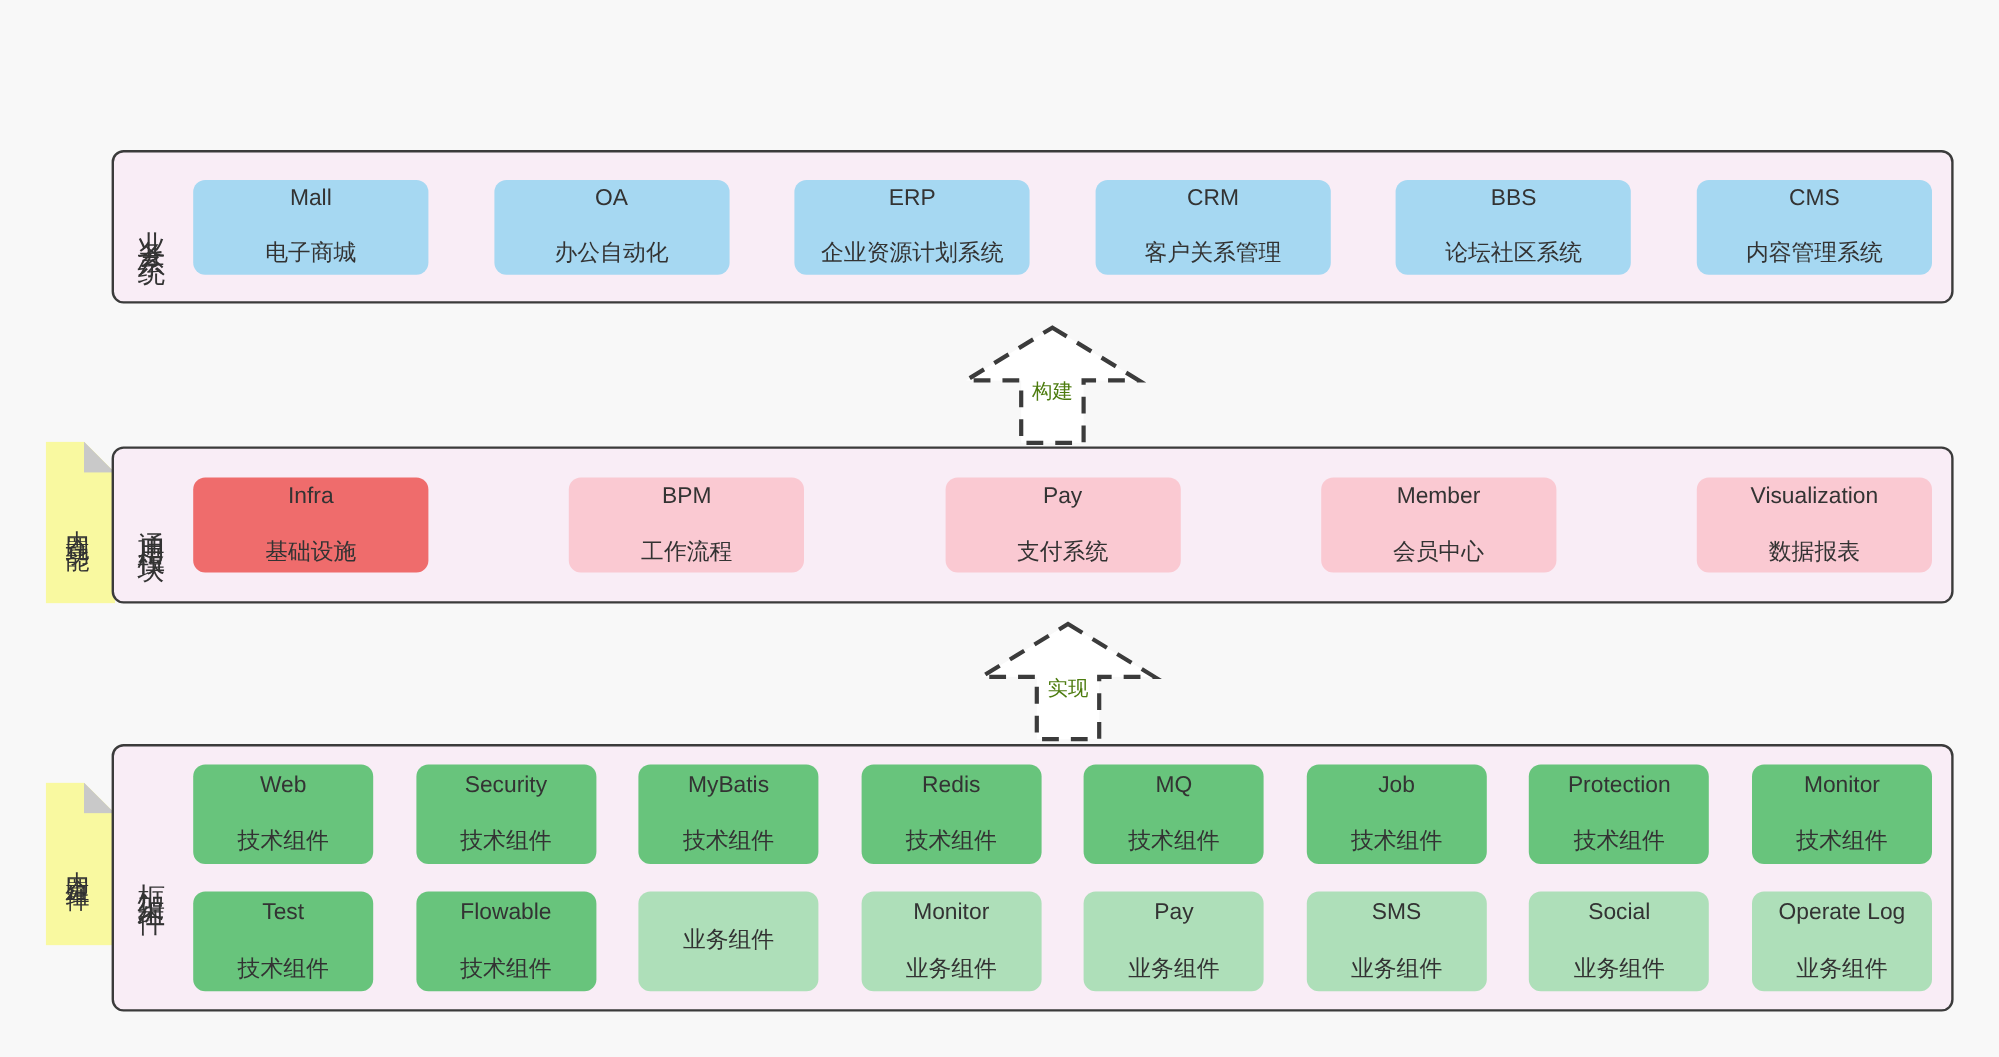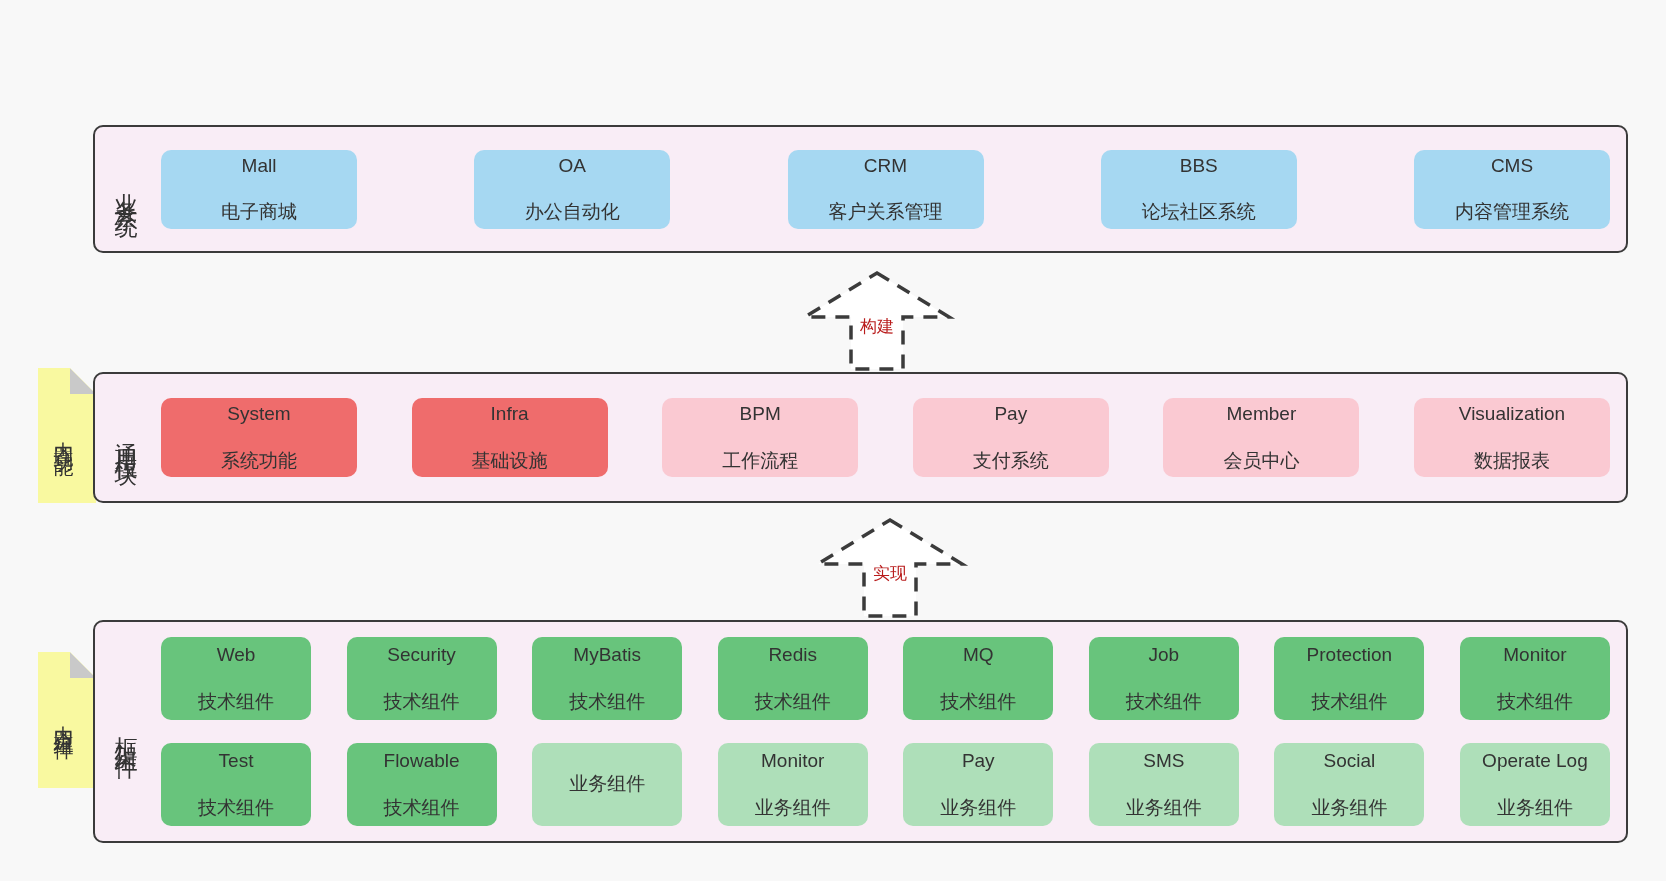--- a/index.html
+++ b/index.html
@@ -52,21 +52,21 @@
   .note .fold{
     position:absolute;top:0;right:0;width:26px;height:26px;
     background:var(--note-fold,#c9c9c9);
     clip-path:polygon(0 0,100% 100%,0 100%);
   }
   .note .vtext{font-size:20px;letter-spacing:5px;padding-right:6px}
   
   .arrow{position:absolute;z-index:1}
   .arrow-label{
     position:absolute;width:80px;height:22px;z-index:3;
-    text-align:center;font-size:17px;line-height:22px;color:#b91c1c;
+    text-align:center;font-size:17px;line-height:22px;color:#4d7c0f;
   }
   .a1{left:797px;top:270px}
   .a1l{left:837px;top:316px}
   .a2{left:810px;top:517px}
   .a2l{left:850px;top:563px}
 </style>
 </head>
 <body>
 
 <div class="stage">
@@ -97,44 +97,44 @@
     <div class="band-row">
       <div class="node lg blue">
         <div>Mall</div>
         <div>电子商城</div>
       </div>
       <div class="node lg blue">
         <div>OA</div>
         <div>办公自动化</div>
       </div>
       <div class="node lg blue">
+        <div>ERP</div>
+        <div>企业资源计划系统</div>
+      </div>
+      <div class="node lg blue">
         <div>CRM</div>
         <div>客户关系管理</div>
       </div>
       <div class="node lg blue">
         <div>BBS</div>
         <div>论坛社区系统</div>
       </div>
       <div class="node lg blue">
         <div>CMS</div>
         <div>内容管理系统</div>
       </div>
     </div>
   </div>
 
   <div class="band band2">
     <div class="vlabel-wrap">
       <span class="vtext">通用模块</span>
     </div>
     <div class="band-row">
       <div class="node lg red">
-        <div>System</div>
-        <div>系统功能</div>
-      </div>
-      <div class="node lg red">
         <div>Infra</div>
         <div>基础设施</div>
       </div>
       <div class="node lg pink">
         <div>BPM</div>
         <div>工作流程</div>
       </div>
       <div class="node lg pink">
         <div>Pay</div>
         <div>支付系统</div>

